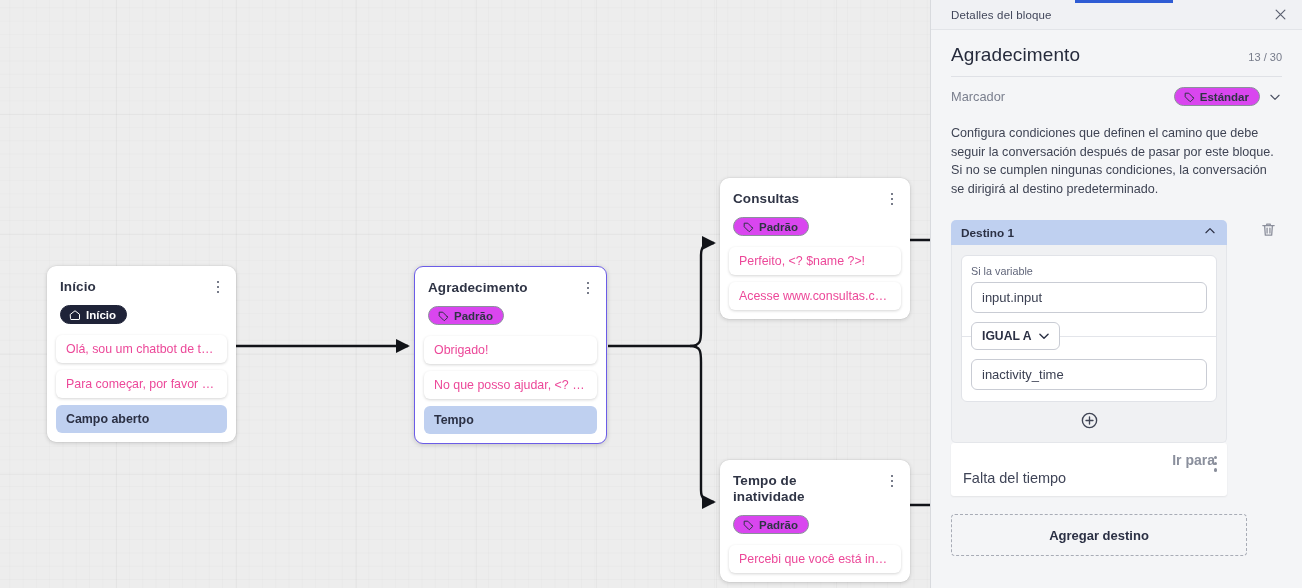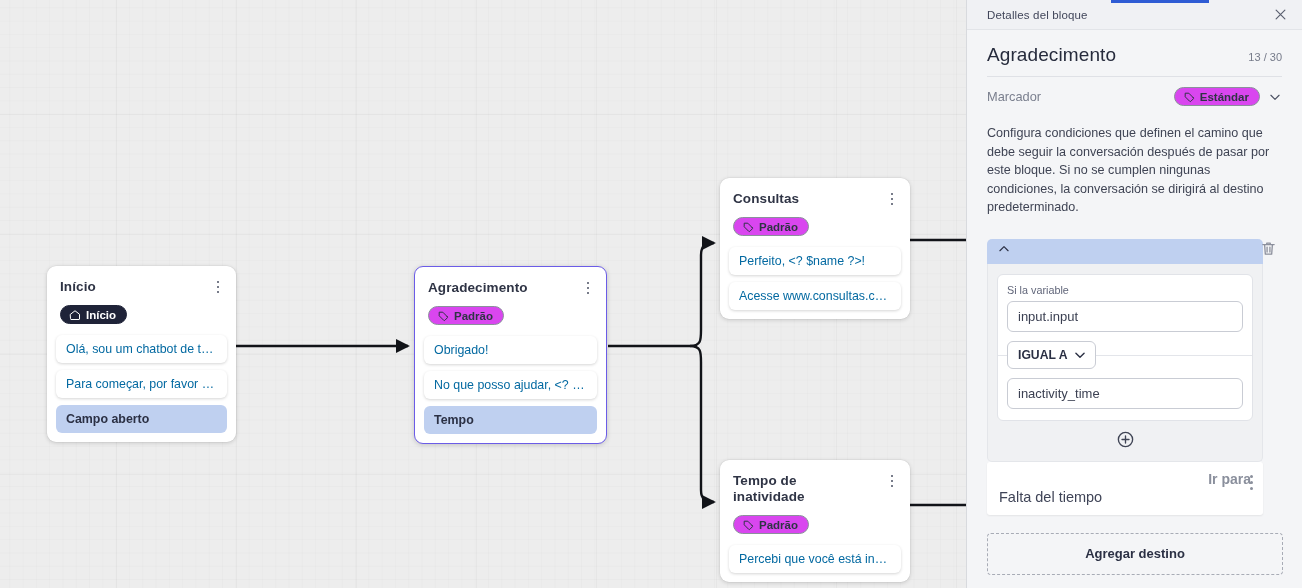--- a/index.html
+++ b/index.html
@@ -57,32 +57,32 @@
     font-size: 11.5px; font-weight: 600; color: #2f3445; background: #d946ef;
   }
   .badge.start {
     background: #1f2338; border-color: #1f2338; color: #ffffff;
   }
   .badge svg { display: block; }
   .node-body { padding: 0 9px; margin-top: 10px; }
   .msg {
     background: #ffffff; border-radius: 6px;
     box-shadow: 0 1px 3px rgba(0,0,0,0.17);
-    font-size: 12.4px; color: #0369a1;
+    font-size: 12.4px; color: #ec4899;
     padding: 7px 10px; margin-bottom: 7px;
     white-space: nowrap; overflow: hidden; text-overflow: ellipsis;
   }
   .msg.sel {
     background: #bfd0f0; box-shadow: none; color: #2b3044; font-weight: 600;
   }
   .msg:last-child { margin-bottom: 0; }
 
   
   #panel {
-    position: absolute; right: 0; top: 0; width: 336px; height: 588px;
+    position: absolute; right: 0; top: 0; width: 372px; height: 588px;
     background: #f4f5f7;
     border-left: 1px solid #d8dade;
     display: flex; flex-direction: column;
   }
   #top-progress {
     position: absolute; left: 144px; top: 0; width: 98px; height: 3px;
     background: #2f5cd4; z-index: 5;
   }
   .panel-titlebar {
     height: 30px; background: #f0f1f4; border-bottom: 1px solid #e2e4e8;
@@ -327,20 +327,21 @@
         </div>
       </div>
     </div>
 
 
     <div class="panel-scroll">
       <div class="desc">Configura condiciones que definen el camino que debe seguir la conversación después de pasar por este bloque. Si no se cumplen ningunas condiciones, la conversación se dirigirá al destino predeterminado.</div>
 
       <div class="dest-card">
         <div class="dest-head">
+          <div class="lbl">Destino 1</div>
           <span>
             <svg width="14" height="14" viewBox="0 0 24 24" fill="none" stroke="#2b3044" stroke-width="2" stroke-linecap="round" stroke-linejoin="round">
               <path d="M5 15 L12 8 L19 15"></path>
             </svg>
           </span>
         </div>
         <div class="trash">
           <svg width="17" height="17" viewBox="0 0 24 24" fill="none" stroke="#8b8f9c" stroke-width="1.8" stroke-linecap="round" stroke-linejoin="round">
             <path d="M4 6.5 H20 M9.5 6.5 V4.5 h5 v2 M6.5 6.5 l1 13.5 h9 l1-13.5 M10 10 v7 M14 10 v7"></path>
           </svg>

